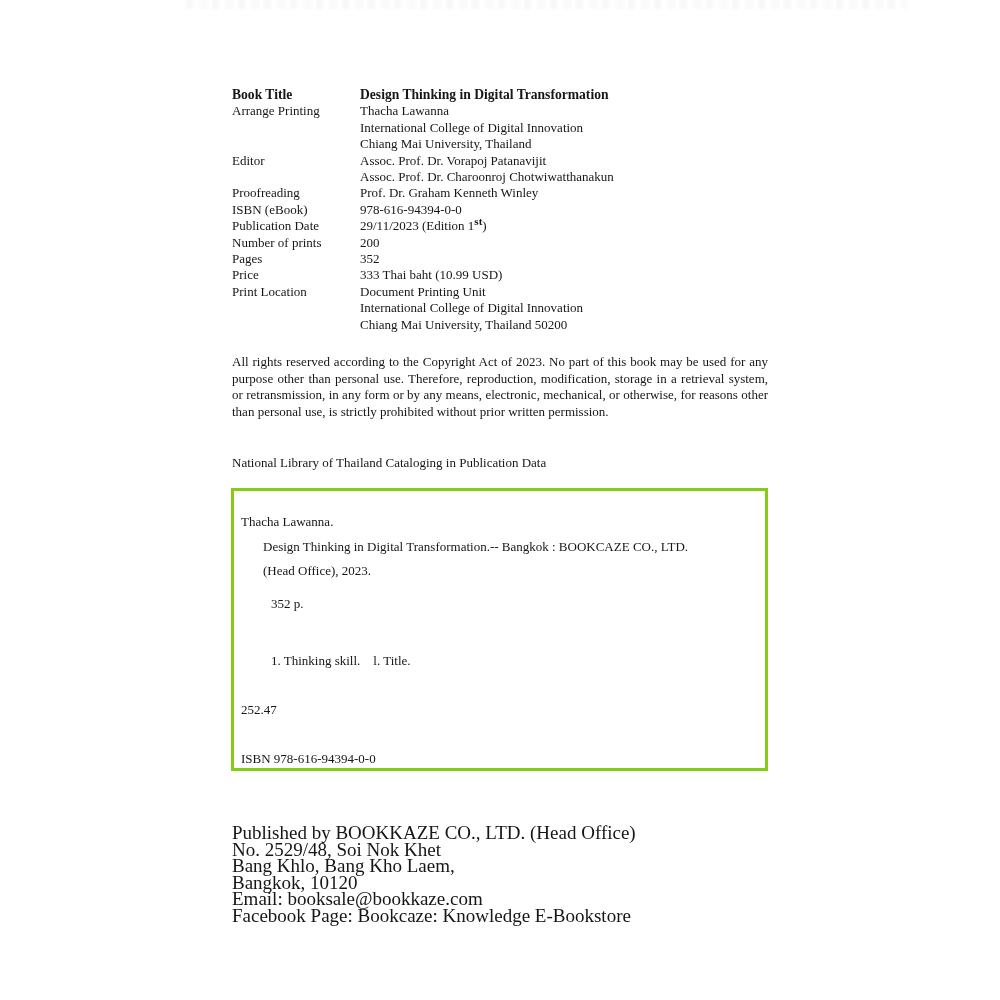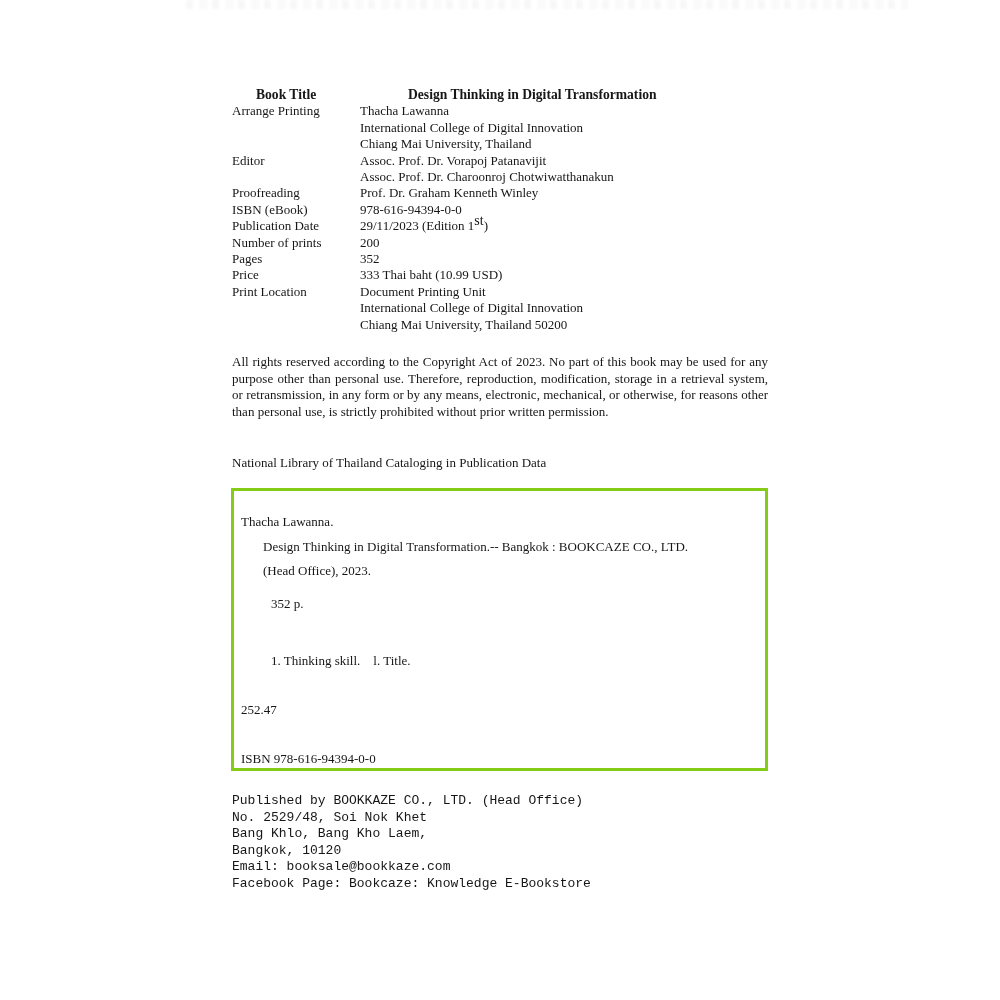--- a/index.html
+++ b/index.html
@@ -36,25 +36,26 @@
     position: absolute;
     left: 232px;
     top: 87px;
     width: 540px;
     font-size: 13px;
     line-height: 16.4px;
   }
   .irow { display: flex; }
   .ilabel { flex: 0 0 128px; }
   .ival { flex: 1; white-space: nowrap; }
-  .bold { font-weight: bold; font-size: 13.6px; margin-left: 24px; }
+  .bold { font-weight: bold; font-size: 13.6px; }
   sup.ed {
-    font-size: 14px;
+    font-size: 11px;
     vertical-align: super;
     line-height: 0;
+    font-weight: bold;
   }
 
   
   .copyright {
     position: absolute;
     left: 232px;
     top: 354px;
     width: 536px;
     font-size: 13px;
     line-height: 16.6px;
@@ -84,24 +85,23 @@
   }
   .cip-line { white-space: pre-wrap; min-height: 24.6px; }
   .ind0 { padding-left: 7px; }
   .ind1 { padding-left: 29px; }
   .ind2 { padding-left: 37px; margin-top: 8px; }
 
   
   .publisher {
     position: absolute;
     left: 232px;
-    top: 793px;
-    font-size: 13px;
+    top: 825px;
+    font-size: 19px;
     line-height: 16.6px;
-    font-family: Liberation Mono, monospace;
   }
 </style>
 </head>
 <body>
 
 <div class="page">
 
   <div class="artifact"></div>
 
   <div class="imprint">

